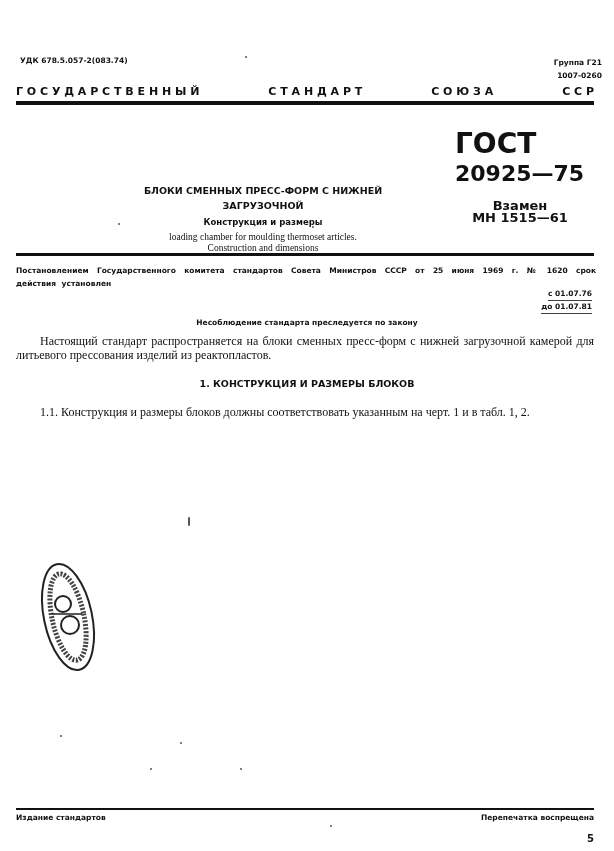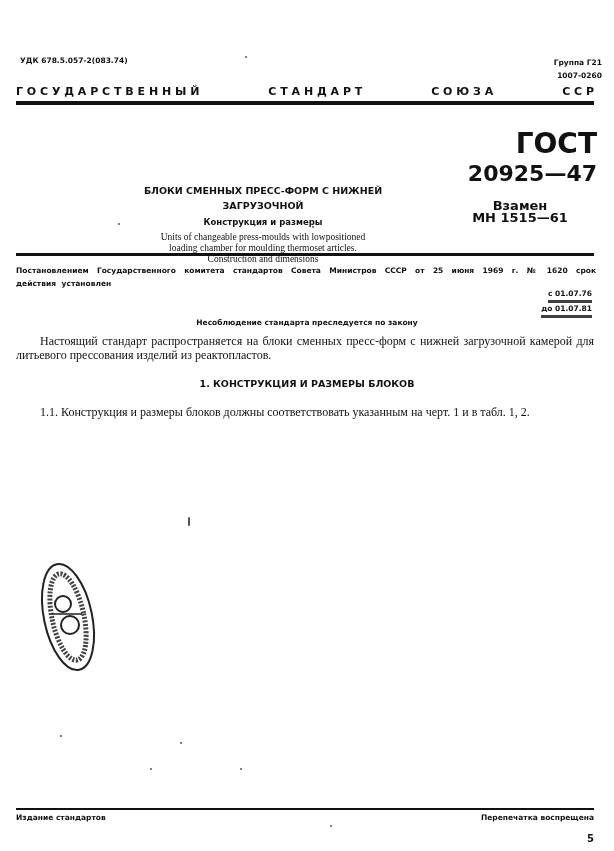--- a/index.html
+++ b/index.html
@@ -22,28 +22,28 @@
   .rule { left: 16px; width: 578px; background: #111; }
   #rule-top { top: 101px; height: 4px; }
   #rule-mid { top: 253px; height: 2.5px; }
   #rule-bot { top: 808px; height: 2px; }
 
   #title-block { left: 108px; top: 135px; width: 310px; text-align: center; margin-top: 48px; }
   #title1 { font-size: 9.5px; line-height: 15px; }
   #subtitle { font-size: 8.5px; margin-top: 4px; }
   #en { font-size: 9.5px; line-height: 11px; margin-top: 5px; }
 
-  #gost { left: 467px; top: 128px; width: 130px; text-align: right; }
+  #gost { left: 455px; top: 128px; width: 130px; text-align: left; }
   #gost-label { font-size: 28px; line-height: 32px; }
   #gost-num { font-size: 22px; line-height: 28px; }
   #replace { left: 455px; top: 200px; width: 130px; text-align: center; font-size: 13px; line-height: 12px; }
 
   #decree { left: 16px; top: 264px; width: 580px; font-size: 7.5px; line-height: 13px; text-align: justify; text-align-last: left; word-spacing: 3px; }
   #dates { right: 22px; top: 288px; font-size: 7.5px; text-align: right; line-height: 12px; }
-  #dates div { border-bottom: 3px solid #404040; display: inline-block; }
+  #dates div { border-bottom: 1px solid #404040; display: inline-block; }
   #law { left: 0; top: 318px; width: 614px; text-align: center; font-size: 7.5px; }
 
   #intro { left: 16px; top: 334px; width: 578px; font-size: 12px; line-height: 14px; text-indent: 24px; text-align: justify; }
   #section-title { left: 0; top: 378px; width: 614px; text-align: center; font-size: 9.5px; }
   #para11 { left: 40px; top: 405px; width: 560px; font-size: 12px; }
 
   #stamp { left: 38px; top: 558px; width: 60px; height: 118px; }
 
   #footer-left { left: 16px; top: 813px; font-size: 7.5px; }
   #footer-right { right: 20px; top: 813px; font-size: 7.5px; }
@@ -66,29 +66,28 @@
   <span id="bw3">С С Р</span>
 </div>
 <div class="abs rule" id="rule-top"></div>
 
 <div class="abs" id="title-block">
   <div class="sans-b" id="title1">
     <div>БЛОКИ СМЕННЫХ ПРЕСС-ФОРМ С НИЖНЕЙ ЗАГРУЗОЧНОЙ</div>
   </div>
   <div class="sans-b" id="subtitle">Конструкция и размеры</div>
   <div class="serif" id="en">
-    <div>Units of changeable press-moulds with lowpositioned</div>
     <div>loading chamber for moulding thermoset articles.</div>
     <div>Construction and dimensions</div>
   </div>
 </div>
 
 <div class="abs sans-b" id="gost">
   <div id="gost-label">ГОСТ</div>
-  <div id="gost-num">20925—47</div>
+  <div id="gost-num">20925—75</div>
 </div>
 <div class="abs sans-b" id="replace">
   <div>Взамен</div>
   <div>МН 1515—61</div>
 </div>
 
 <div class="abs rule" id="rule-mid"></div>
 
 <div class="abs sans-b" id="decree">Постановлением Государственного комитета стандартов Совета Министров СССР от 25 июня 1969 г. № 1620 срок действия установлен</div>
 <div class="abs sans-b" id="dates">

